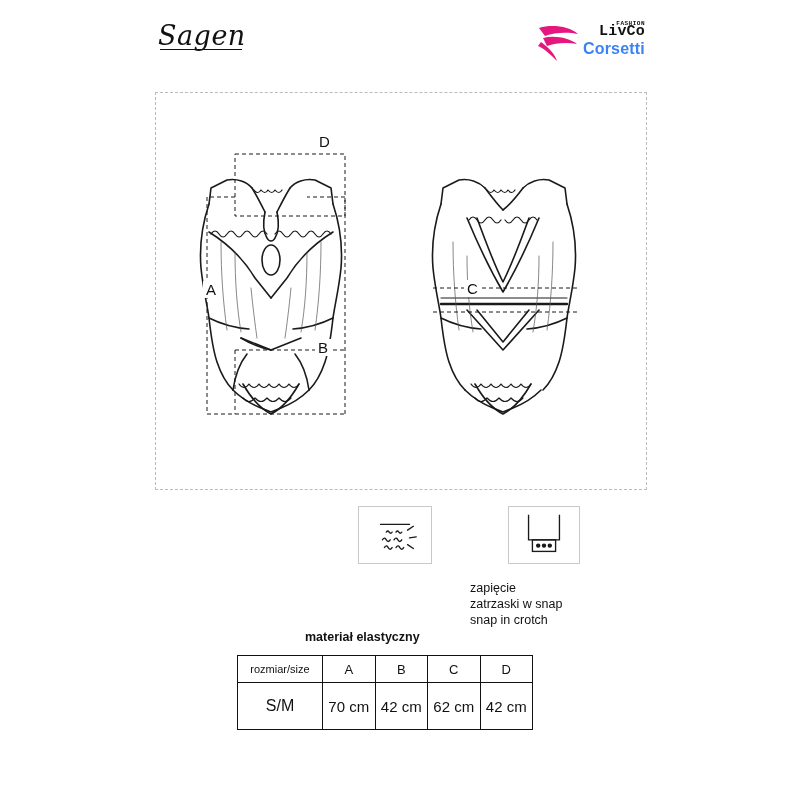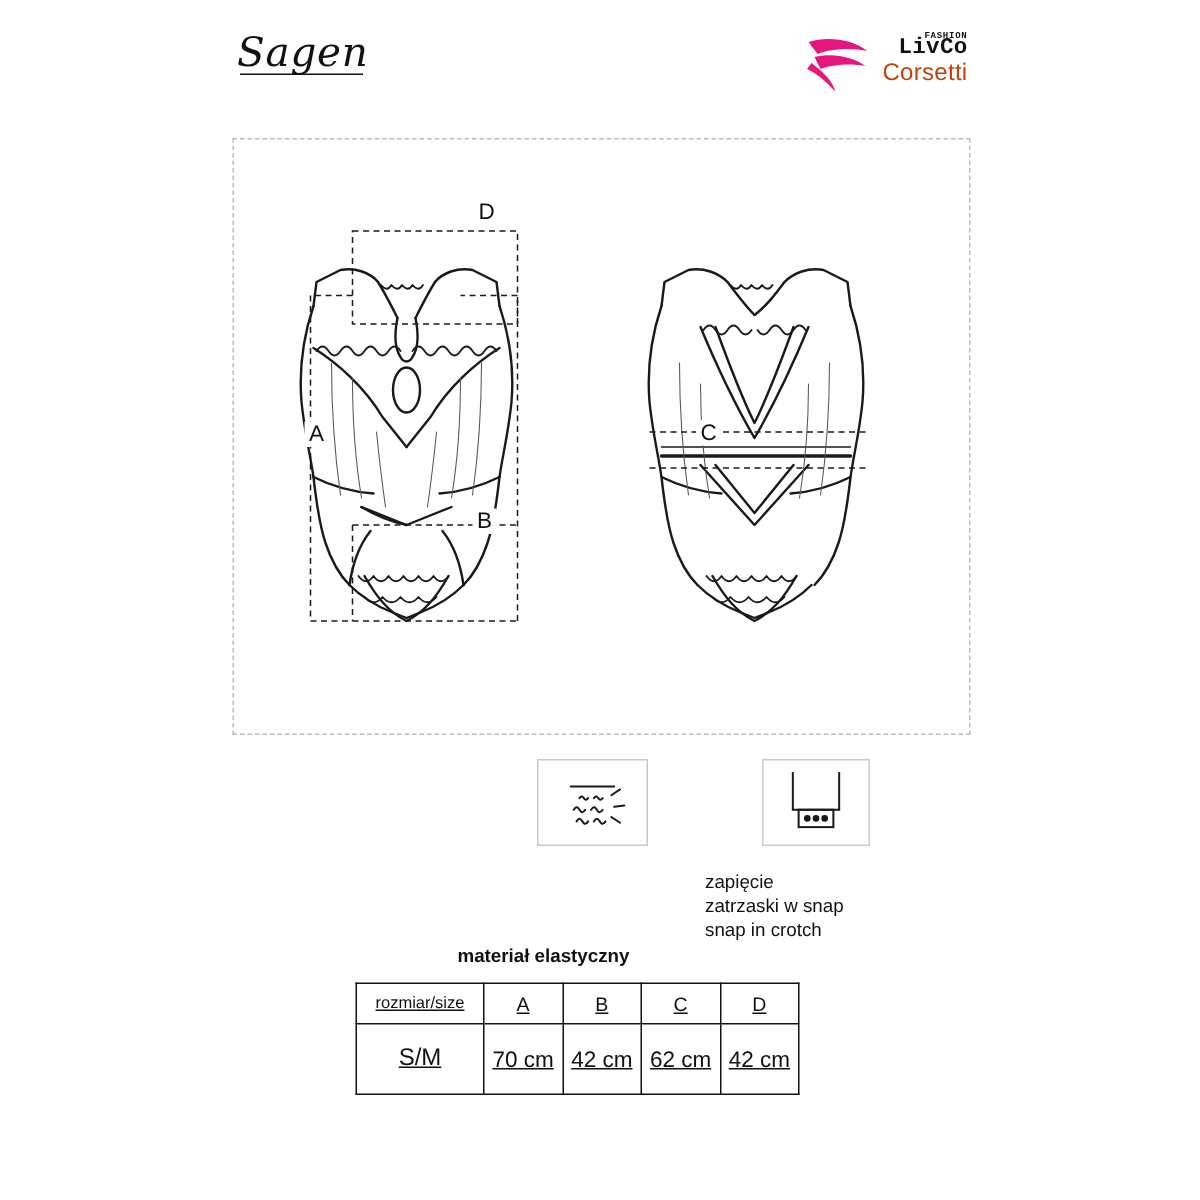--- a/index.html
+++ b/index.html
@@ -63,23 +63,23 @@
     font-size: 6px;
     font-weight: bold;
     color: #111;
     letter-spacing: 0.5px;
   }
   .logo-bottom {
     position: absolute;
     right: 0;
     top: 18px;
     font-family: "Liberation Sans", sans-serif;
-    font-weight: normal;
+    font-weight: bold;
     font-size: 16px;
-    color: #c2410c;
+    color: #3b82f6;
     letter-spacing: 0.2px;
   }
   .logo-swoosh {
     position: absolute;
     left: 0;
     top: 0;
     width: 46px;
     height: 40px;
   }
 
@@ -143,21 +143,20 @@
     top: 655px;
     width: 296px;
     border-collapse: collapse;
     font-family: "Liberation Sans", sans-serif;
   }
   .size-table td, .size-table th {
     border: 1px solid #111;
     text-align: center;
     font-weight: normal;
     color: #111;
-    text-decoration: underline;
   }
   .size-table thead th {
     height: 24px;
     font-size: 13px;
   }
   .size-table thead th.hdr-label {
     font-size: 11px;
     width: 82px;
   }
   .size-table tbody td {

